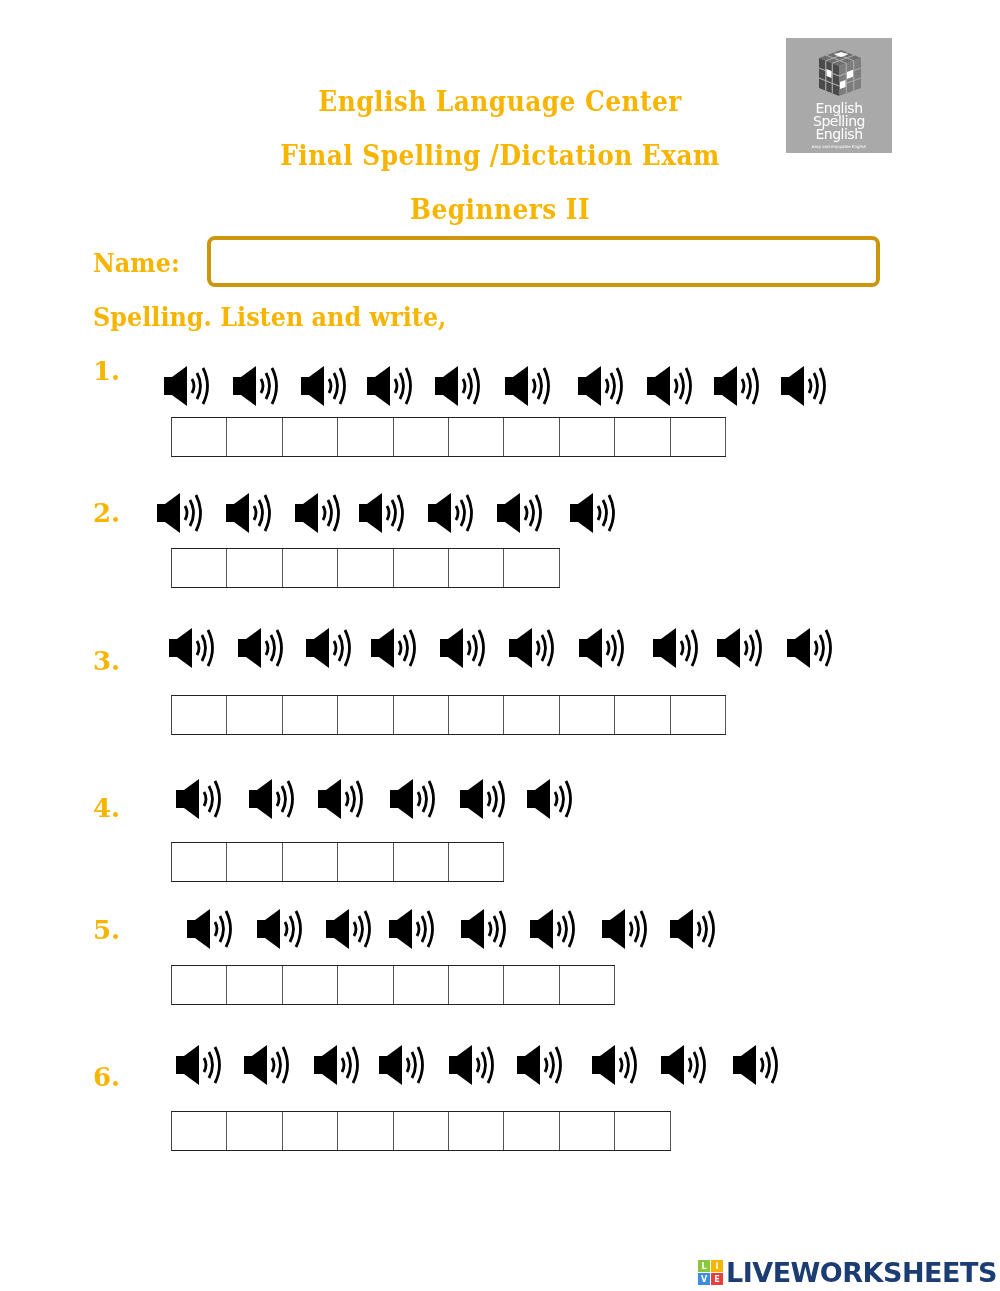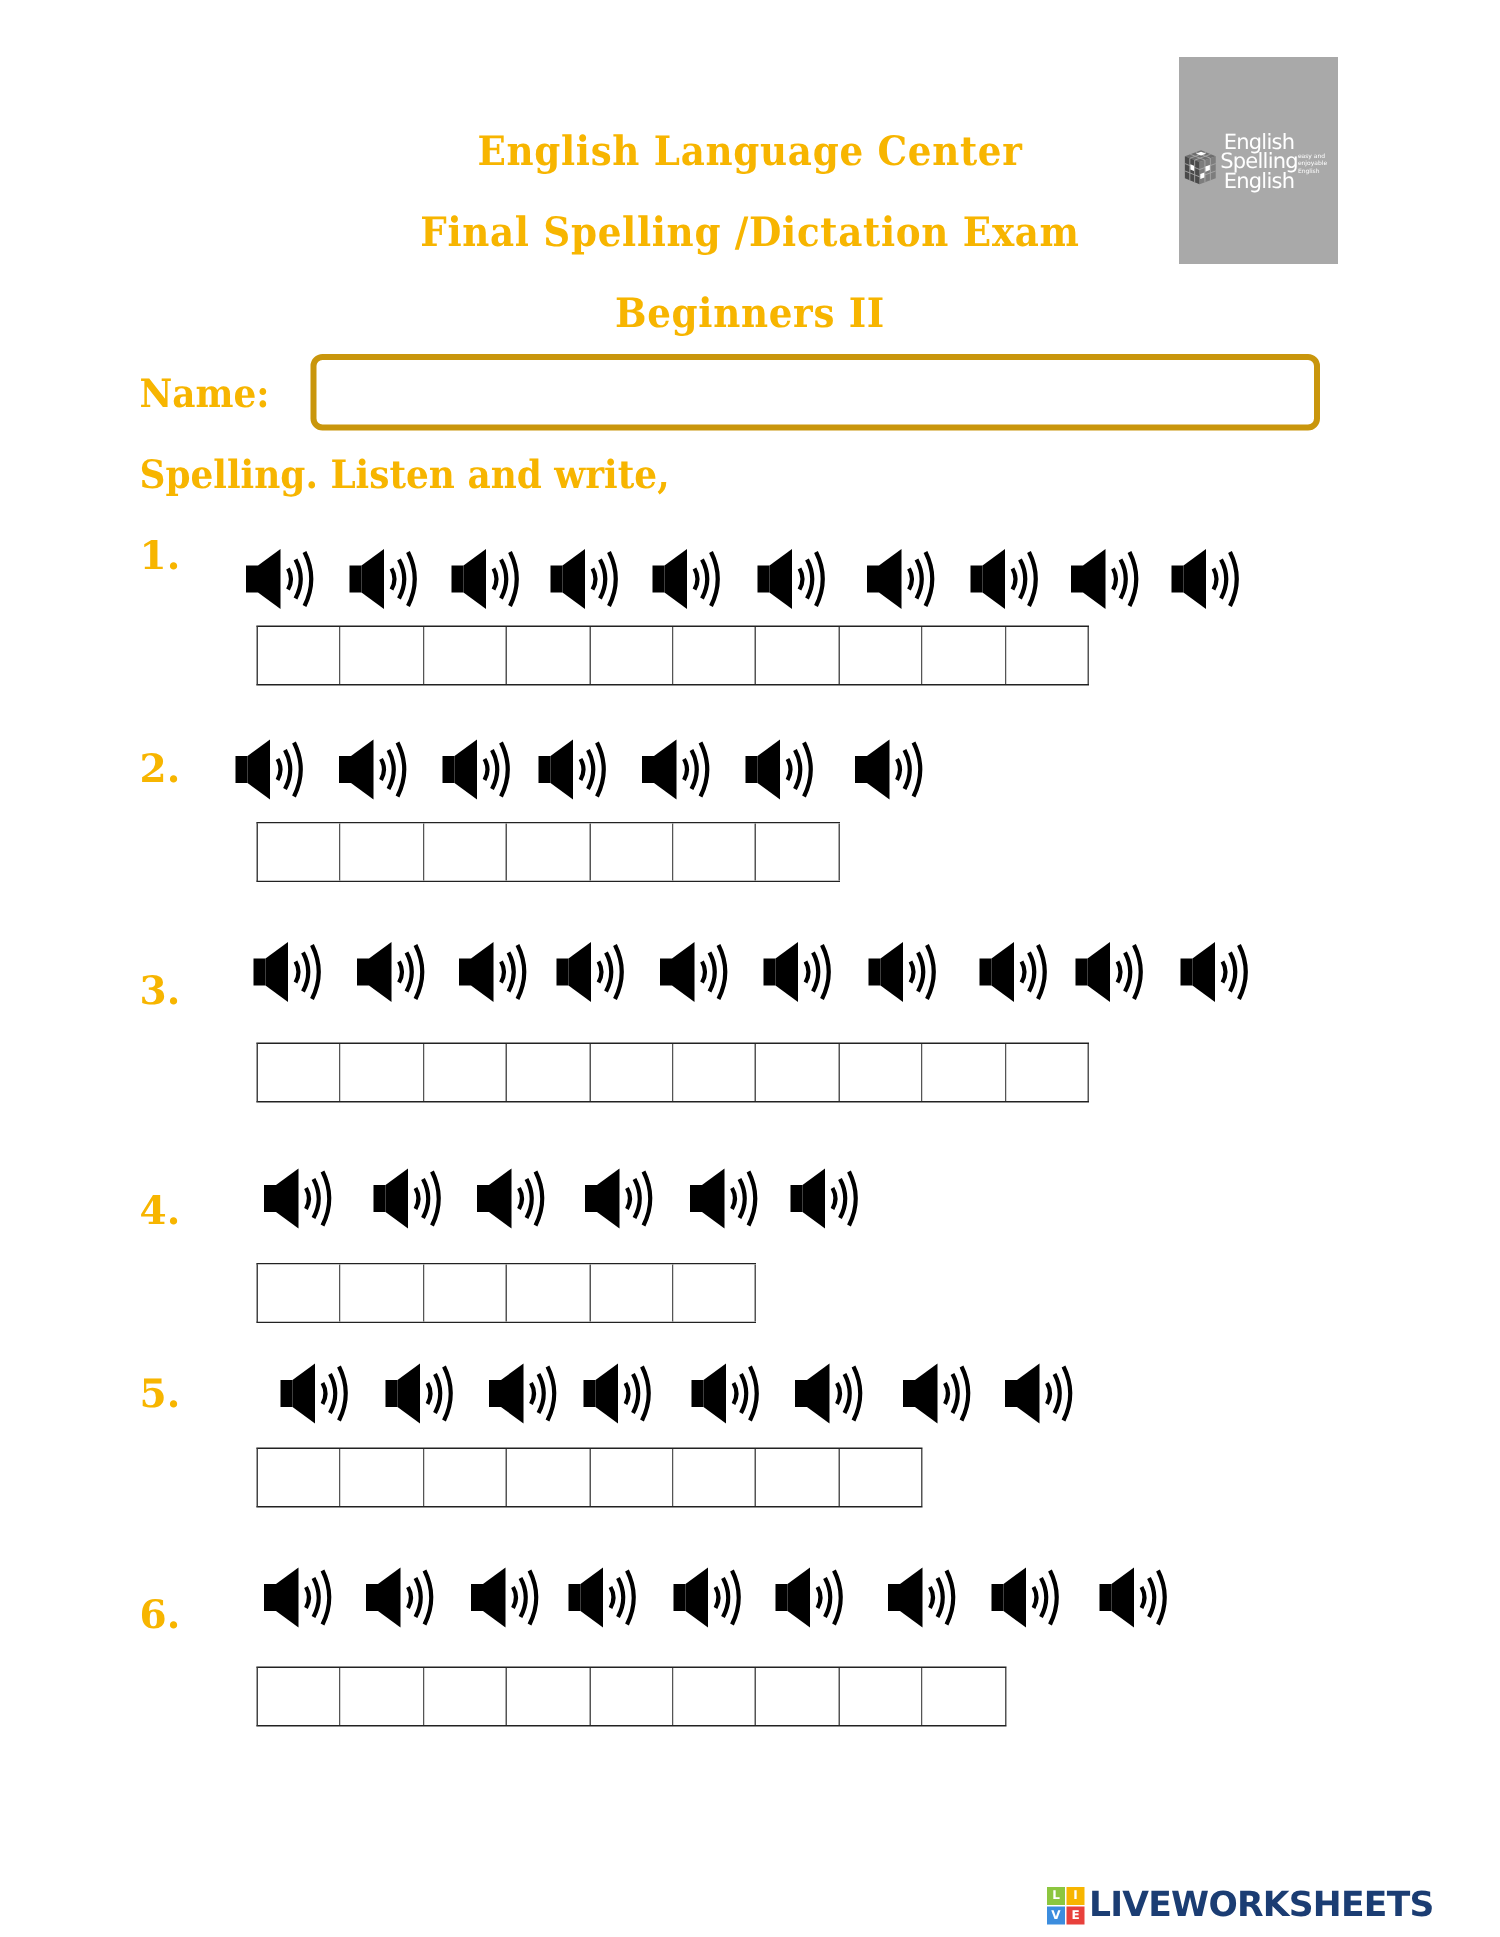--- a/index.html
+++ b/index.html
@@ -4,22 +4,22 @@
 <style>
   * { box-sizing: border-box; margin: 0; padding: 0; }
   html, body { width: 1000px; height: 1291px; background: #ffffff; overflow: hidden; }
   body { position: relative; font-family: "DejaVu Serif", "Liberation Serif", serif; }
   .title {
     position: absolute; left: 0; width: 1000px; text-align: center;
     font-family: "DejaVu Serif", serif; font-weight: bold; font-size: 27px;
     color: #f7b500; letter-spacing: 0.5px; transform: scaleX(0.92);
   }
   .logo {
-    position: absolute; left: 786px; top: 38px; width: 106px; height: 138px;
-    background: #a9a9a9; display: flex; flex-direction: row; align-items: center;
+    position: absolute; left: 786px; top: 38px; width: 106px; height: 115px;
+    background: #a9a9a9; display: flex; flex-direction: column; align-items: center;
   }
   .logo-cube { margin-top: 10px; }
   .logo-text {
     font-family: "DejaVu Sans", sans-serif; color: #ffffff; font-size: 14px;
     line-height: 13px; text-align: center; margin-top: 2px; letter-spacing: -0.5px;
   }
   .logo-tag {
     font-family: "DejaVu Sans", sans-serif; color: #ffffff; font-size: 4px; margin-top: 3px;
   }
   .name-label {
@@ -49,21 +49,21 @@
     width: 55.4px; height: 100%; border-right: 1.5px solid #555;
     background: #fff; outline: none; border-top: none; border-bottom: none; border-left: none;
     text-align: center; font-size: 22px; font-family: "Liberation Sans", sans-serif;
   }
   .lw {
     position: absolute; left: 698px; top: 1257px; display: flex; align-items: center;
   }
   .lw-grid { display: grid; grid-template-columns: 12px 12px; grid-template-rows: 12px 12px; gap: 1px; margin-right: 3px; }
   .lw-cell { color: #fff; font-family: "DejaVu Sans", sans-serif; font-size: 8px; font-weight: bold; display: flex; align-items: center; justify-content: center; }
   .lw-text {
-    font-family: "DejaVu Sans", sans-serif; font-weight: bold; font-size: 23px;
+    font-family: "DejaVu Sans", sans-serif; font-weight: bold; font-size: 27px;
     color: #1b3d73; letter-spacing: -0.5px;
   }
 </style>
 </head>
 <body>
 
 <div class="title" style="top:86px;">English Language Center</div>
 <div class="title" style="top:140px;">Final Spelling /Dictation Exam</div>
 <div class="title" style="top:194px;">Beginners II</div>
 

